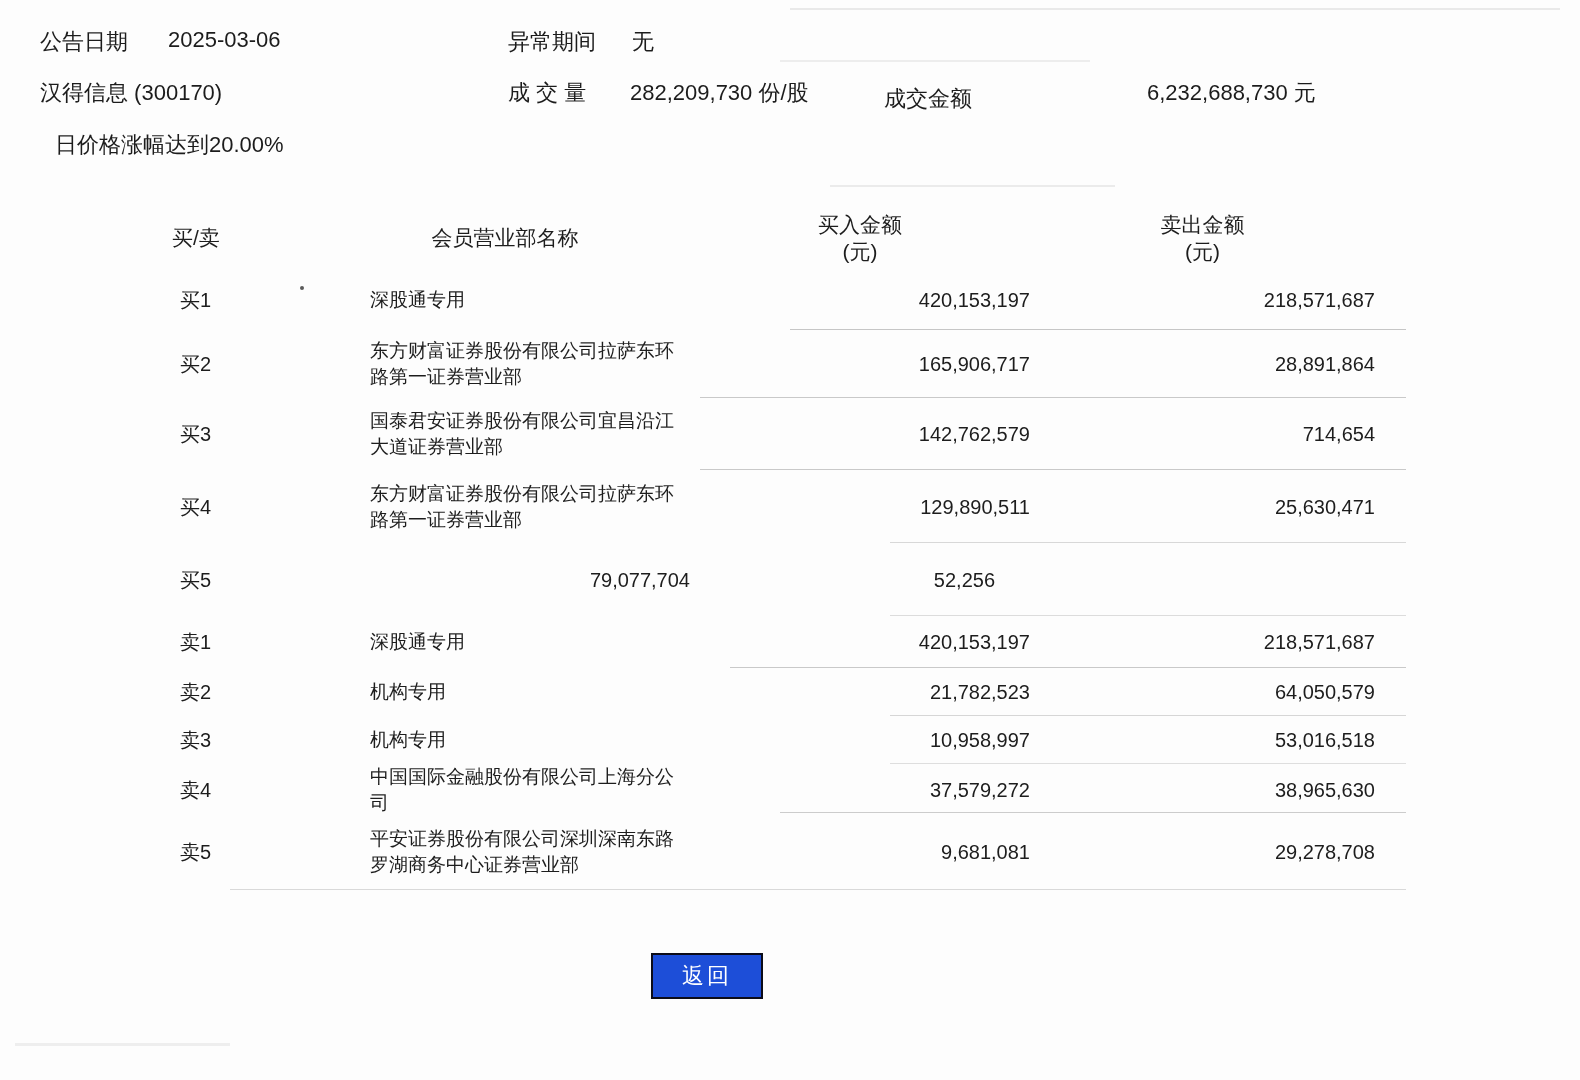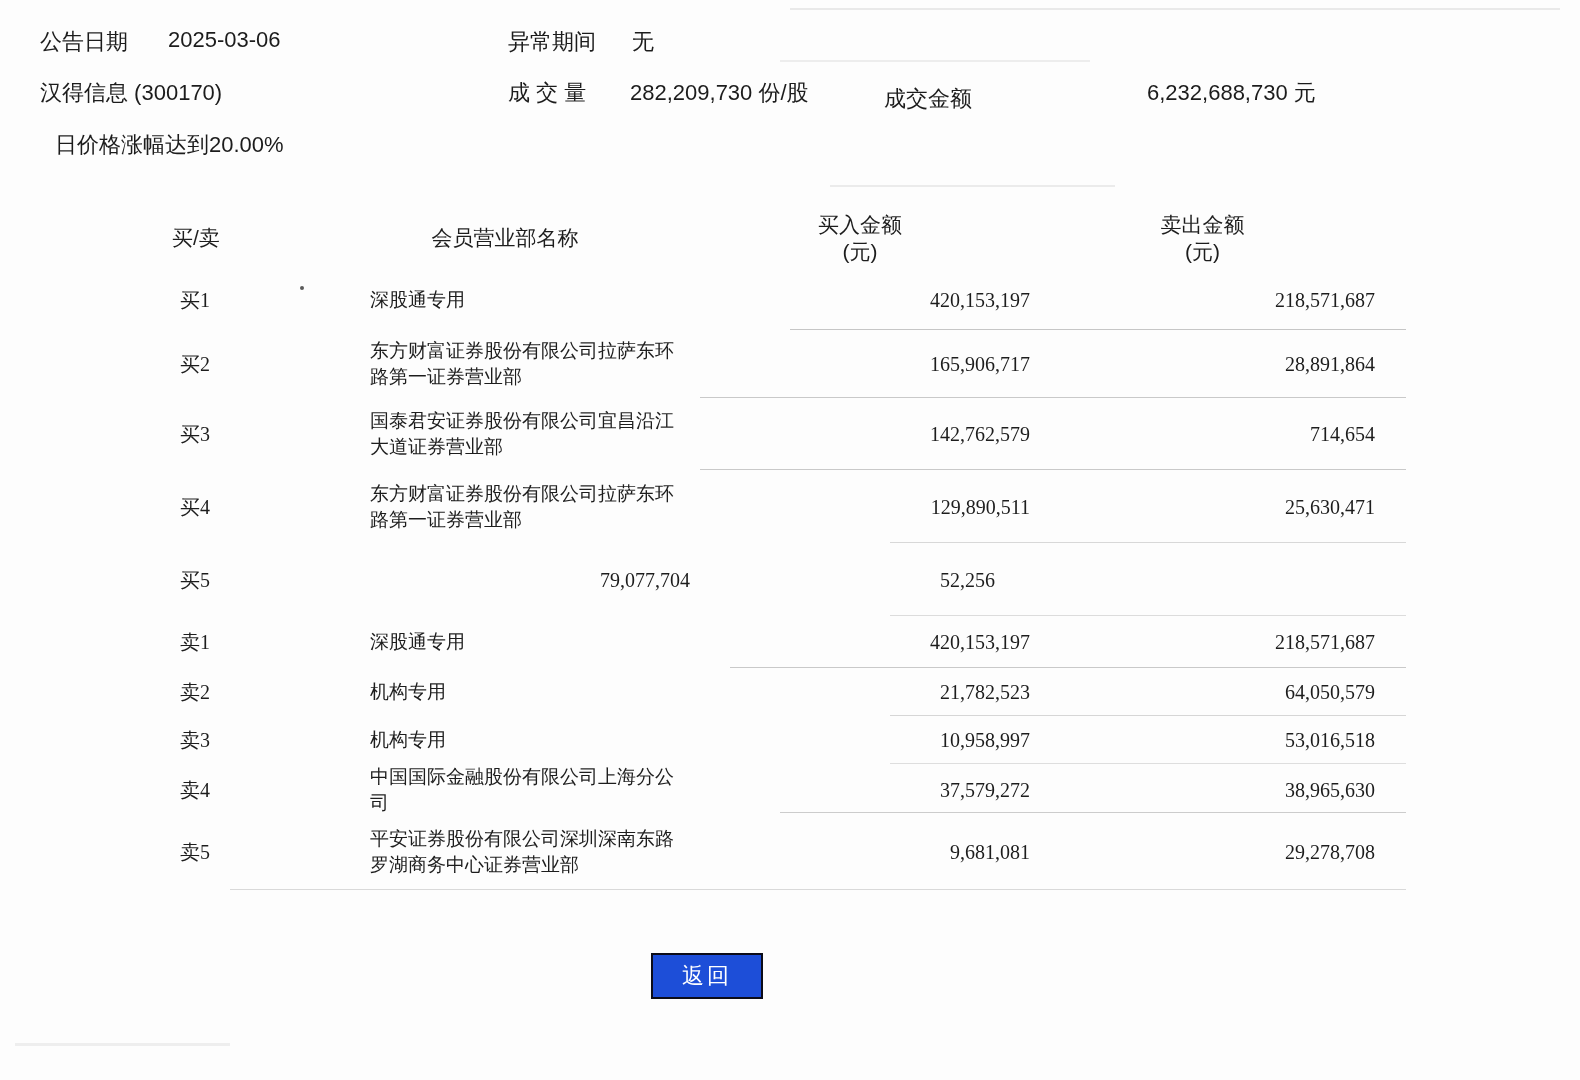--- a/index.html
+++ b/index.html
@@ -21,21 +21,21 @@
   .pos-reason{left:55px;top:130px;}
 
   
   .ttable{position:absolute;left:130px;top:205px;width:1280px;}
   .thead,.trow{display:grid;grid-template-columns:190px 370px 340px 380px;}
   .thead{height:65px;font-size:21px;line-height:27px;}
   .th{display:flex;flex-direction:column;justify-content:center;}
   .th.rank{padding-left:42px;box-sizing:border-box;}
   .th.center{align-items:center;text-align:center;}
   .th.sellpad{padding-right:35px;box-sizing:border-box;}
-  .trow{position:relative;font-size:19px;font-family:Liberation Serif, serif;}
+  .trow{position:relative;font-size:19px;}
   .cell{display:flex;align-items:center;box-sizing:border-box;line-height:26px;}
   .cell.rank{padding-left:50px;font-size:20px;}
   .cell.name{padding-left:50px;}
   .cell.buy,.cell.sell{justify-content:flex-end;font-size:20px;}
   .cell.sell{padding-right:35px;}
   .r1{height:60px}.r2{height:68px}.r3{height:72px}.r4{height:73px}.r5{height:73px}
   .r6{height:52px}.r7{height:48px}.r8{height:48px}.r9{height:49px}.r10{height:77px}
   .trow::after{content:"";position:absolute;bottom:0;right:4px;height:1px;background:#cfcfcf;}
   .r1::after{left:660px;background:#c6c6c6;}
   .r2::after{left:570px;background:#c9c9c9;}

